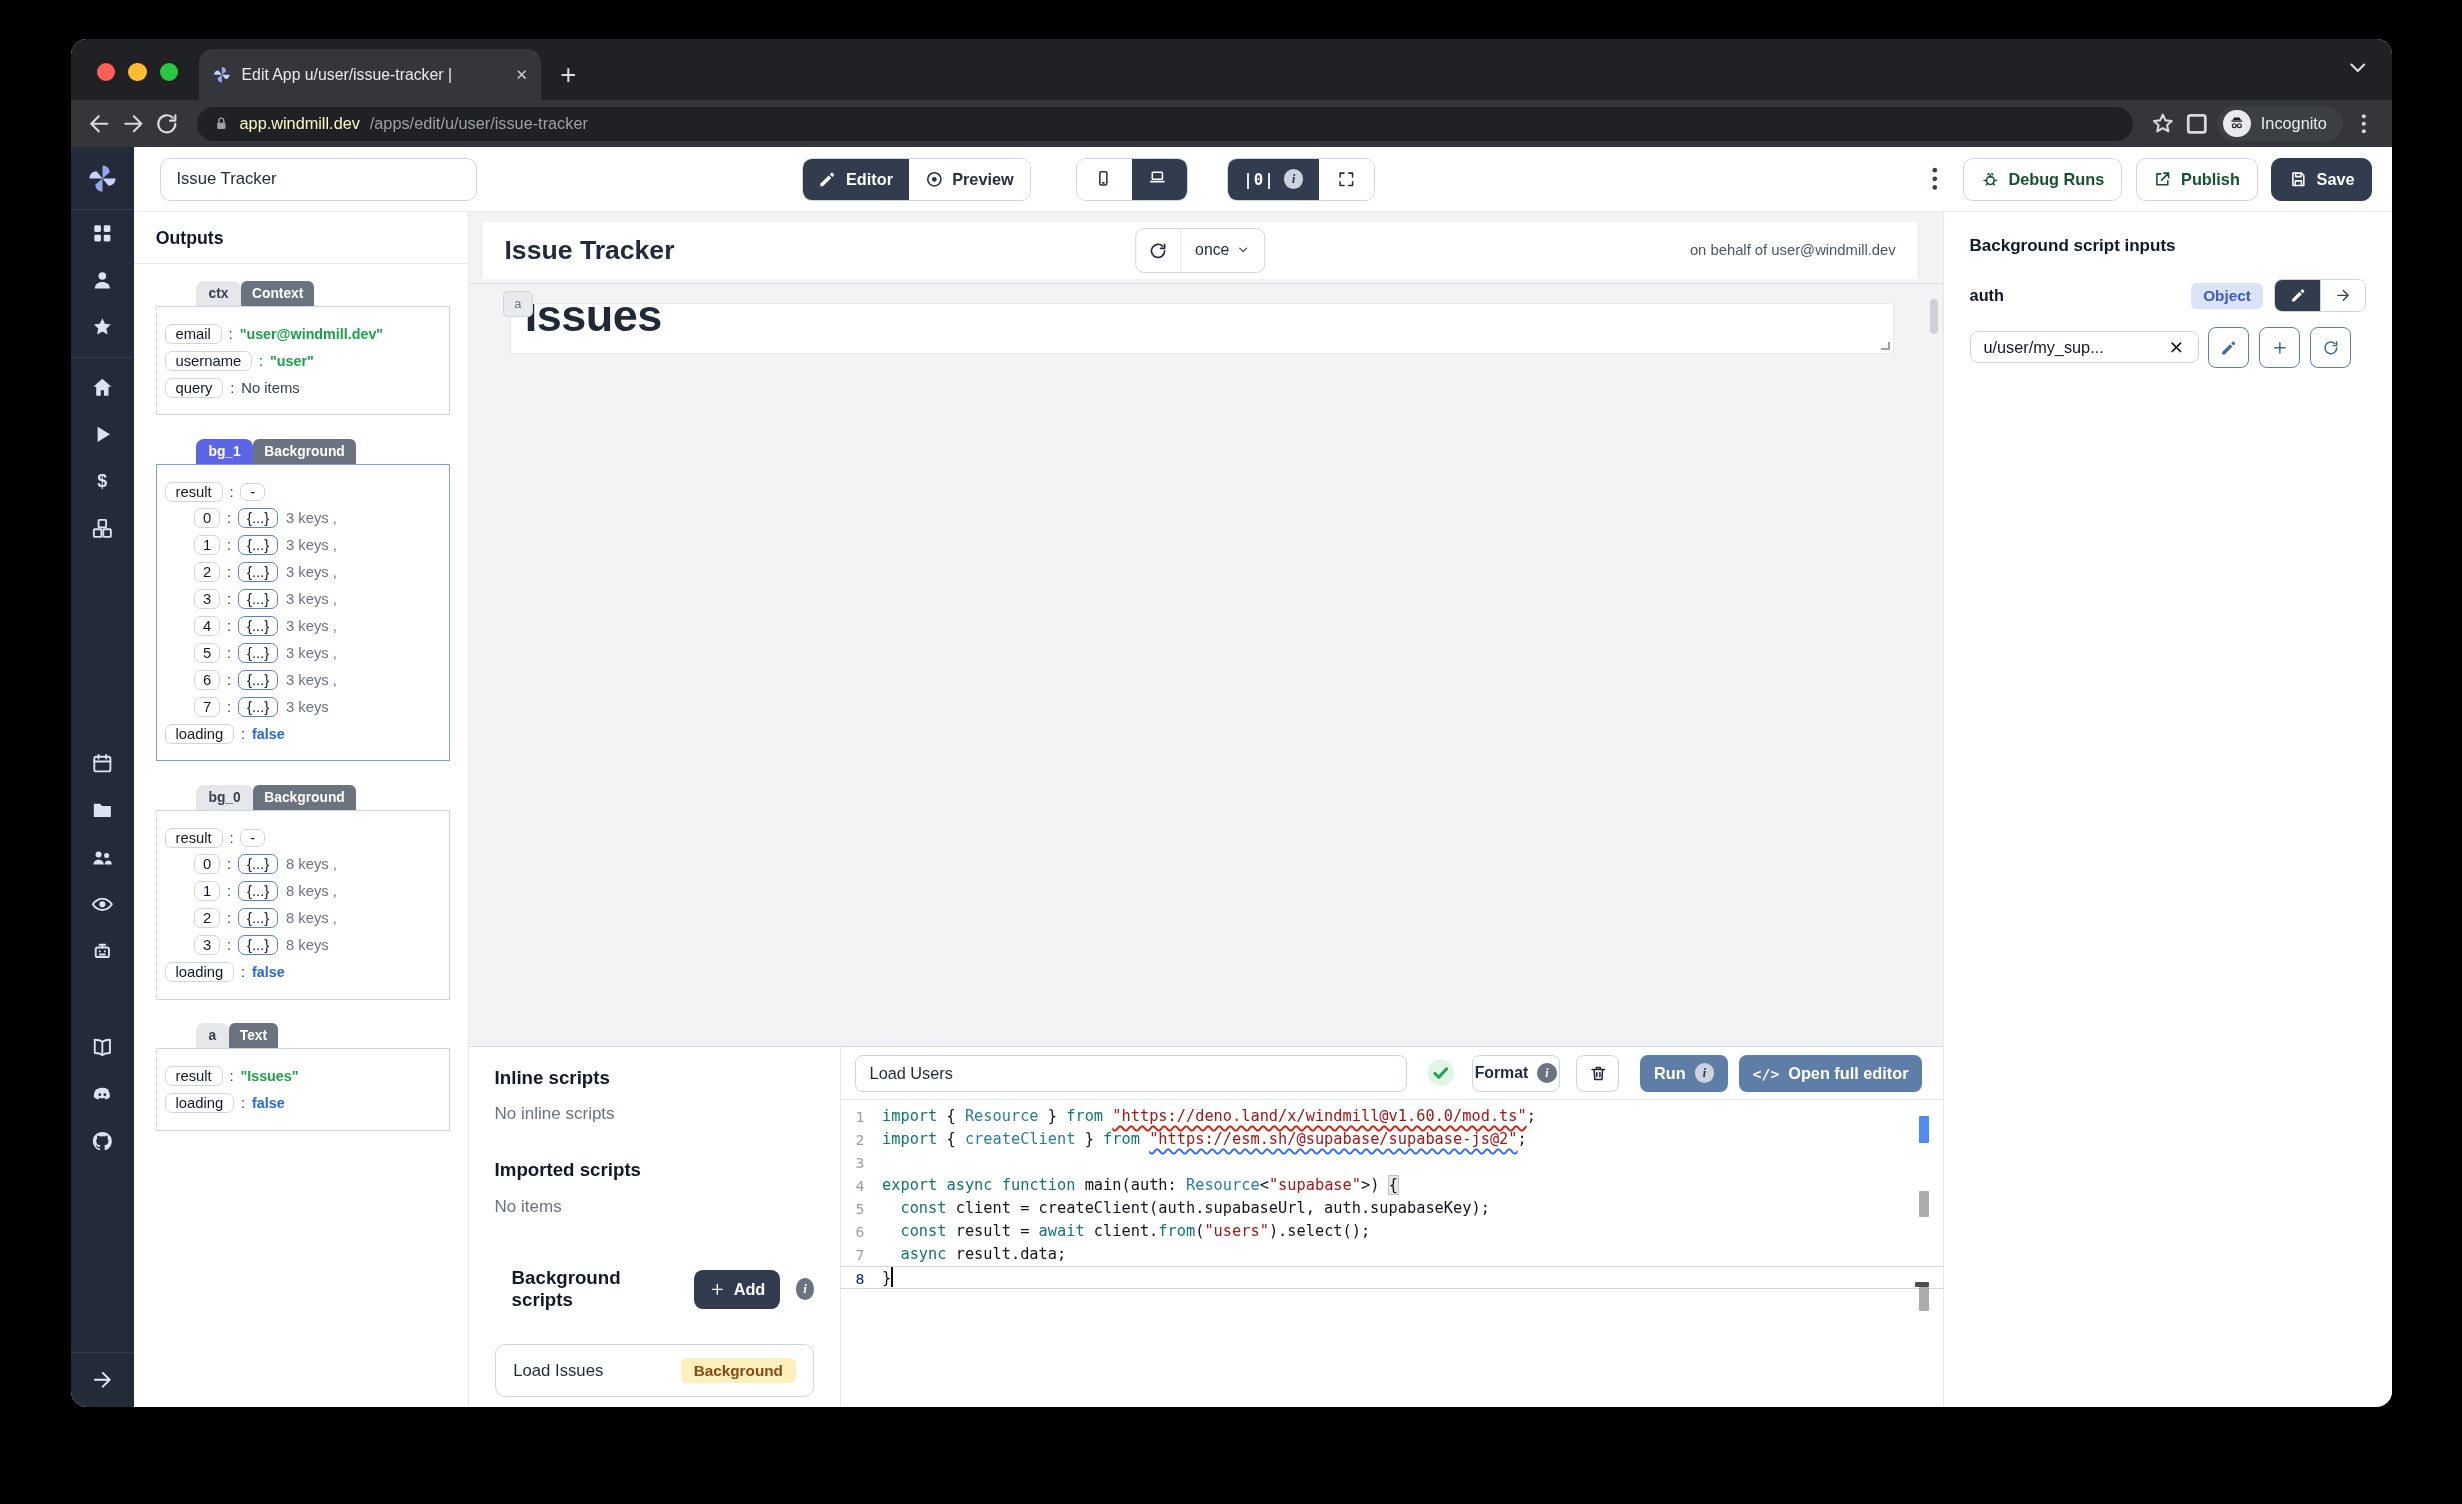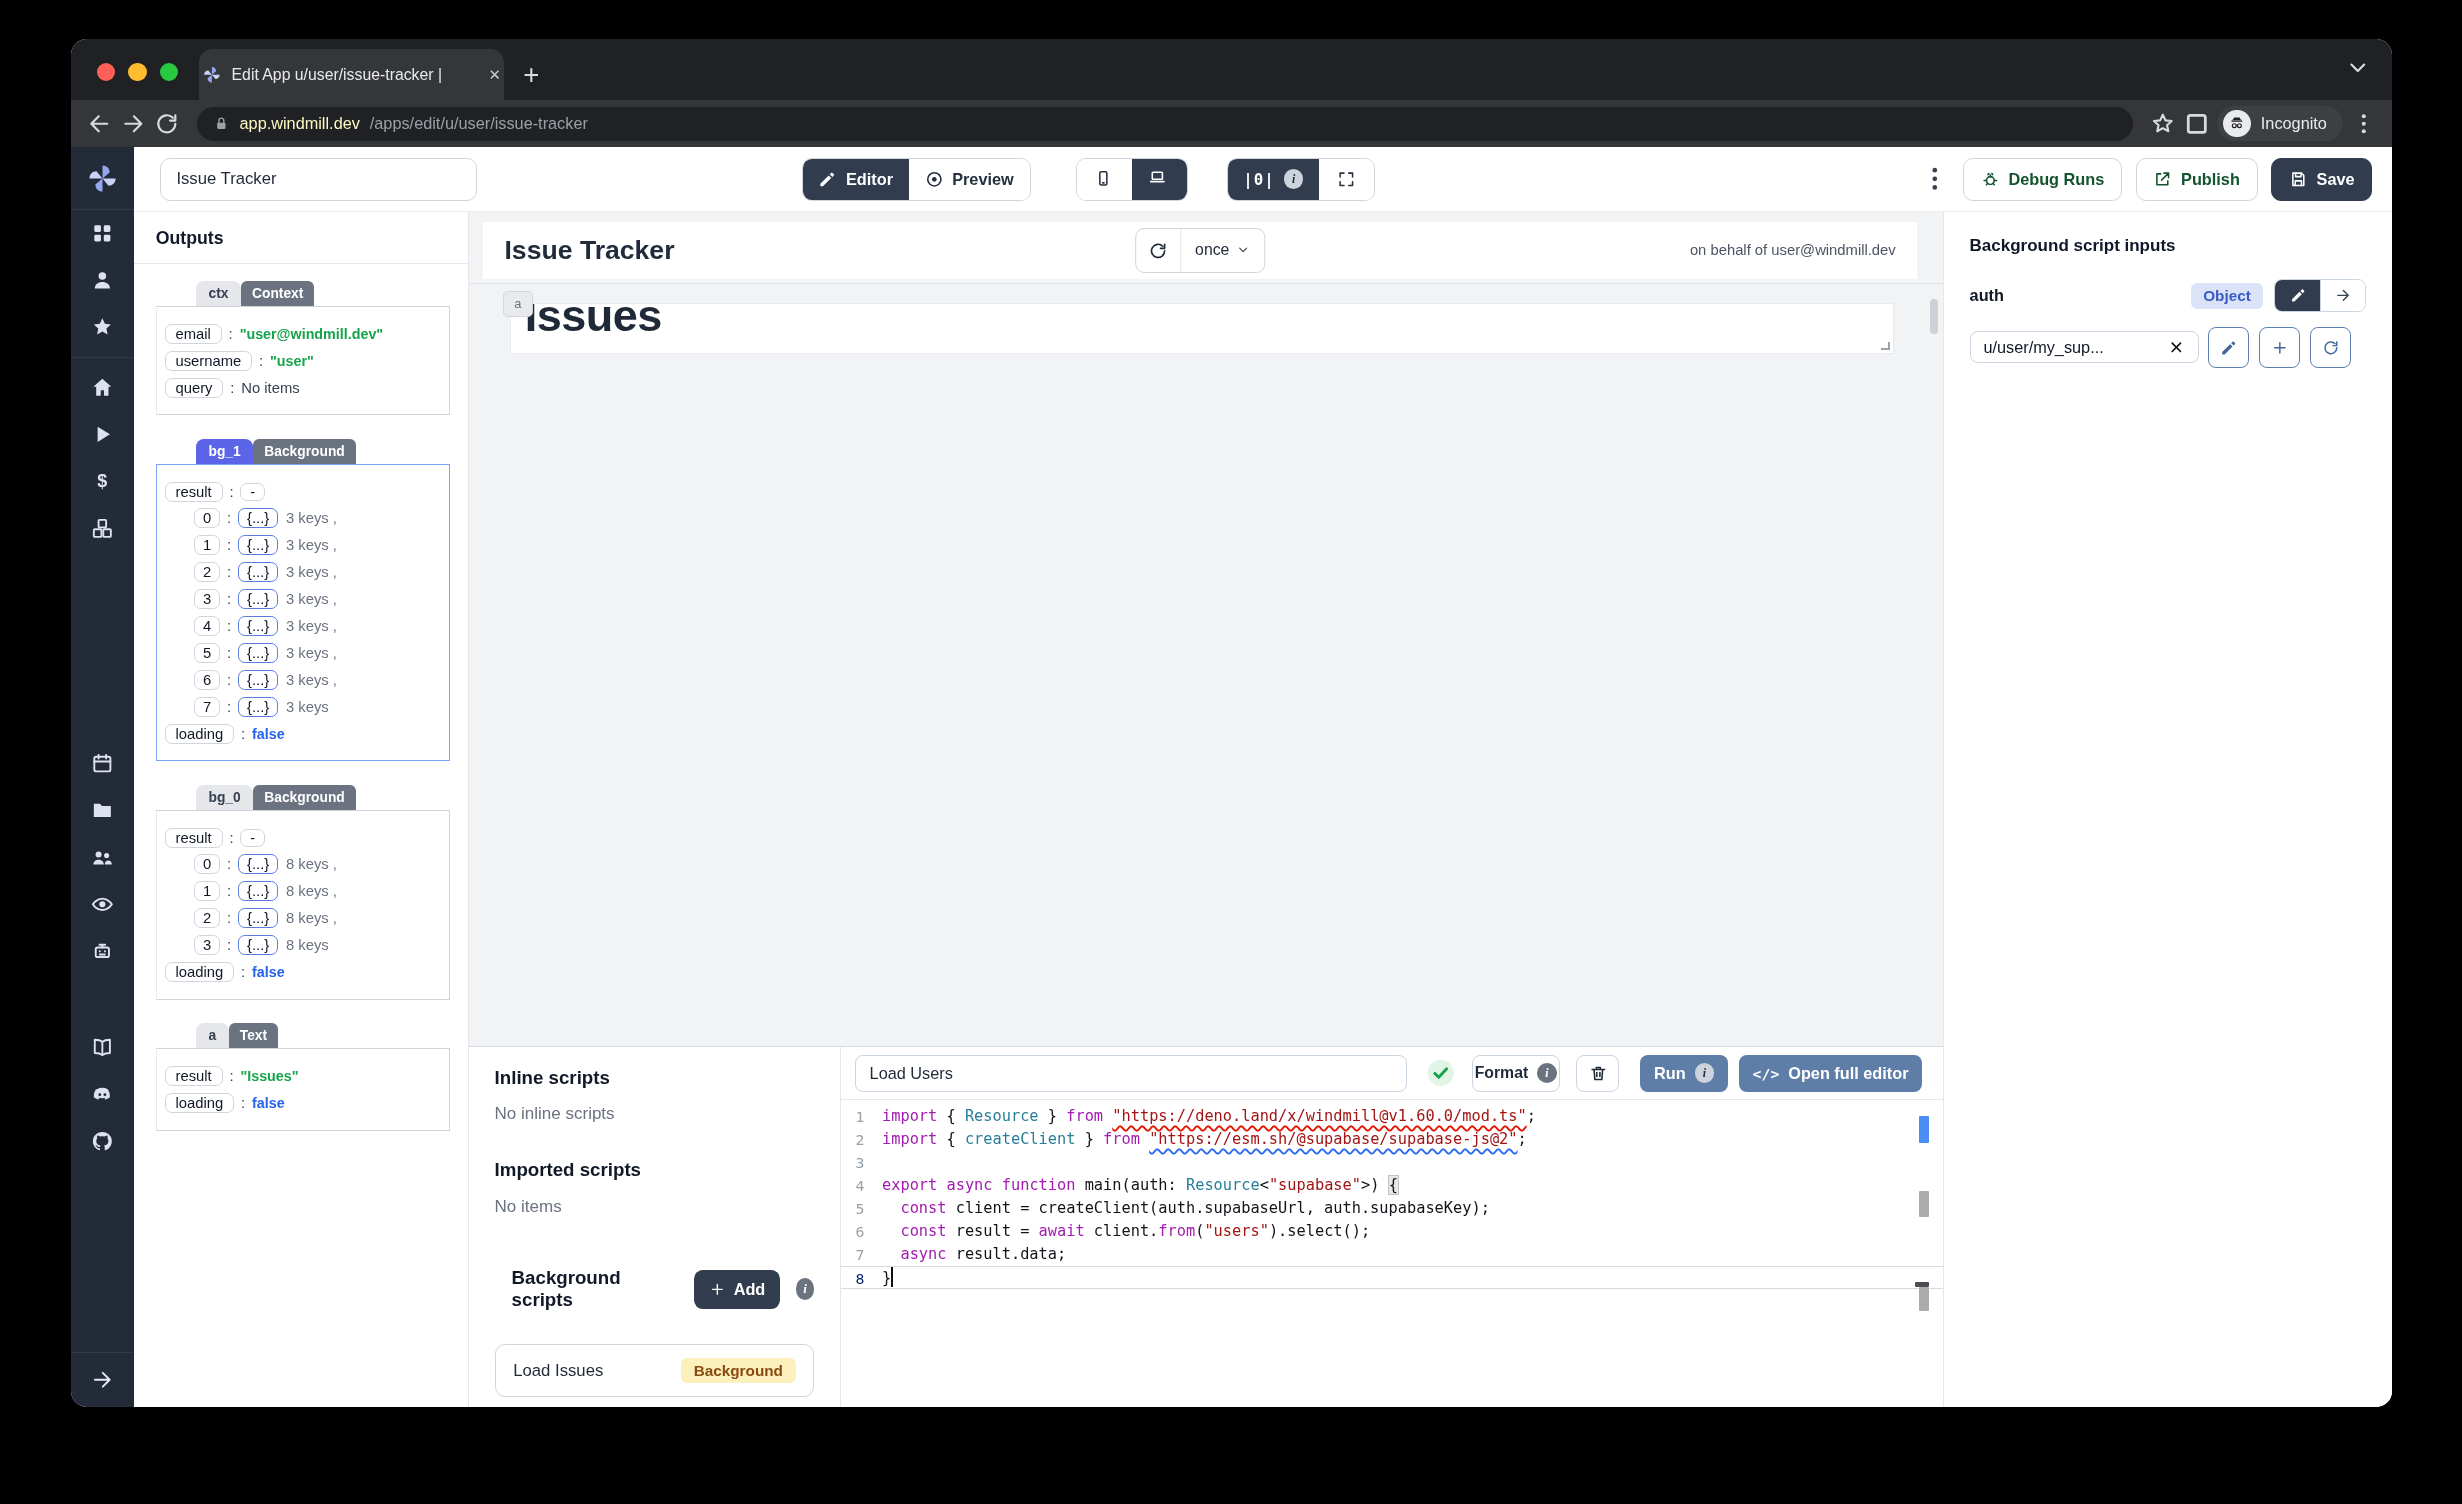--- a/index.html
+++ b/index.html
@@ -5,21 +5,21 @@
   * { margin:0; padding:0; box-sizing:border-box; }
   html,body { width:2463px; height:1504px; background:#000; font-family:"Liberation Sans", sans-serif; }
   .stage { position:relative; width:2463px; height:1504px; background:#000; overflow:hidden; }
   .window { position:absolute; left:71px; top:39px; width:2321px; height:1368px; border-radius:15.8px; overflow:hidden; background:#fff; display:flex; flex-direction:column; }
 
   
   .tabstrip { height:61px; background:#1f2125; display:flex; align-items:flex-end; position:relative; flex:none; }
   .lights { position:absolute; left:25.6px; top:23.6px; display:flex; gap:12.8px; }
   .light { width:18.7px; height:18.7px; border-radius:50%; }
   .light.r{background:#ff5f57}.light.y{background:#febc2e}.light.g{background:#28c840}
-  .tab { margin-left:128px; width:305px; height:51px; background:#35363a; border-radius:13.8px 13.8px 0 0; display:flex; align-items:center; padding:0 3px; gap:9.9px; color:#e8eaed; font-size:15.8px; }
+  .tab { margin-left:128px; width:342px; height:51px; background:#35363a; border-radius:13.8px 13.8px 0 0; display:flex; align-items:center; padding:0 13px; gap:9.9px; color:#e8eaed; font-size:15.8px; }
   .tab .t-title { white-space:nowrap; overflow:hidden; flex:1; }
   .tab .t-close { color:#c7cacd; font-size:14.8px; flex:none; }
   .newtab { width:43px; height:43px; display:flex; align-items:center; justify-content:center; color:#dadce0; font-size:27.6px; margin-bottom:3.9px; margin-left:5.9px;}
   .strip-chev { position:absolute; right:21.7px; top:15.8px; width:25.6px; height:25.6px; color:#dadce0; }
   .navbar { height:47px; background:#35363a; display:flex; align-items:center; padding:0 15.8px; gap:7.9px; flex:none; }
   .nav-icn { width:25.6px; height:25.6px; color:#d7dadd; flex:none; display:flex; align-items:center; justify-content:center;}
   .urlpill { flex:1; height:34px; background:#202124; border-radius:17.7px; margin:0 9.9px; display:flex; align-items:center; padding:0 15.8px; gap:9.9px; font-size:16.3px; min-width:0;}
   .urlpill .host { color:#fef9c3; }
   .urlpill .path { color:#9aa0a6; white-space:nowrap; overflow:hidden;}
   .lock { width:16.7px; height:16.7px; color:#9aa0a6; flex:none;}
@@ -125,21 +125,21 @@
   .run-btn { height:37px; background:var(--accent-blue,#5f7ea7); border-radius:7.9px; color:#fff; font-weight:700; font-size:16.3px; display:flex; align-items:center; gap:8.9px; padding:0 13.8px; margin-left:9.9px;}
   .open-btn { height:37px; background:var(--accent-blue,#5f7ea7); border-radius:7.9px; color:#fff; font-weight:700; font-size:16.3px; display:flex; align-items:center; gap:8.9px; padding:0 13.8px;}
   .open-btn .glyph { font-family:"DejaVu Sans Mono",monospace; font-size:14.8px; font-weight:700;}
 
   .code { flex:1; position:relative; font-family:"DejaVu Sans Mono",monospace; font-size:15.3px; line-height:23px; padding-top:4.9px; overflow:hidden; background:#fff;}
   .cline { display:flex; height:23px; position:relative;}
   .cline .ln { width:41px; padding-right:17.7px; text-align:right; color:#98a1a8; flex:none; font-size:14.8px;}
   .cline.cur .ln { color:#0b216f; }
   .cline .ct { white-space:pre; color:#111; }
   .cline.cur { border-top:1px solid #d8d8d8; border-bottom:1px solid #d8d8d8; }
-  .tk-kw { color:#a21caf; } .tk-ty { color:#267f99; } .tk-st { color:#a31515; } .tk-d { color:#111419; }
+  .tk-kw { color:#0f766e; } .tk-ty { color:#267f99; } .tk-st { color:#a31515; } .tk-d { color:#111419; }
   .tk-se { color:#a31515; text-decoration:underline wavy #e51400 1.5px; text-underline-offset:3.9px;}
   .tk-sw { color:#a31515; text-decoration:underline wavy #2a6af3 1.5px; text-underline-offset:3.9px;}
   .tk-bm { color:#111419; background:#e8e8e8; outline:1px solid #c2c2c2; }
   .cursor { display:inline-block; width:2px; height:19.7px; background:#111; vertical-align:-3.9px; }
   .ruler { position:absolute; right:13.8px; top:0; bottom:0; width:9.9px; }
   .rmark { position:absolute; left:0; width:9.9px; border-radius:1px;}
   .rmark.blue { top:15.8px; height:27.6px; background:#4c8df5; }
   .rmark.gray1 { top:91px; height:25.6px; background:#ababab; }
   .rmark.darkbar { top:182px; height:4.9px; background:#4b4f54; width:13.8px; left:-3.9px;}
   .rmark.gray2 { top:187px; height:23.6px; background:#ababab; }

